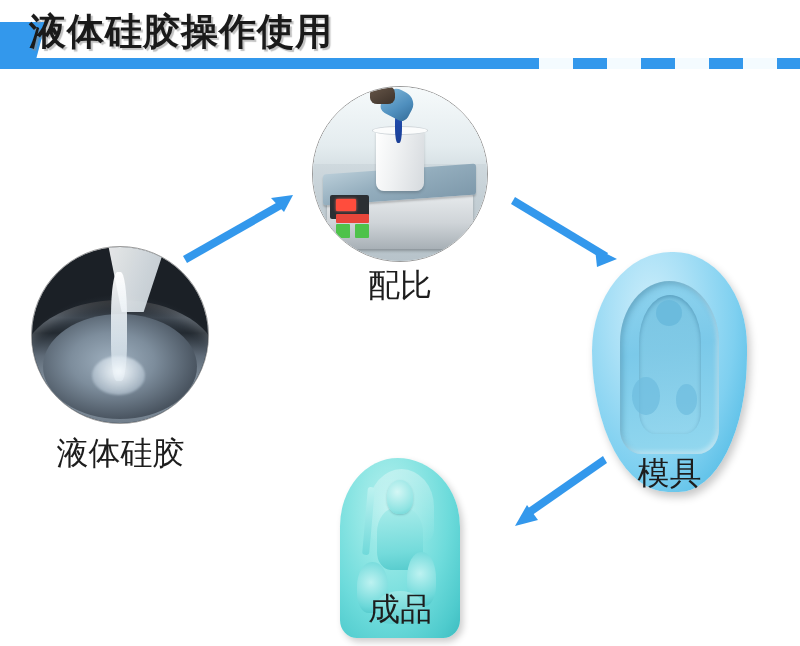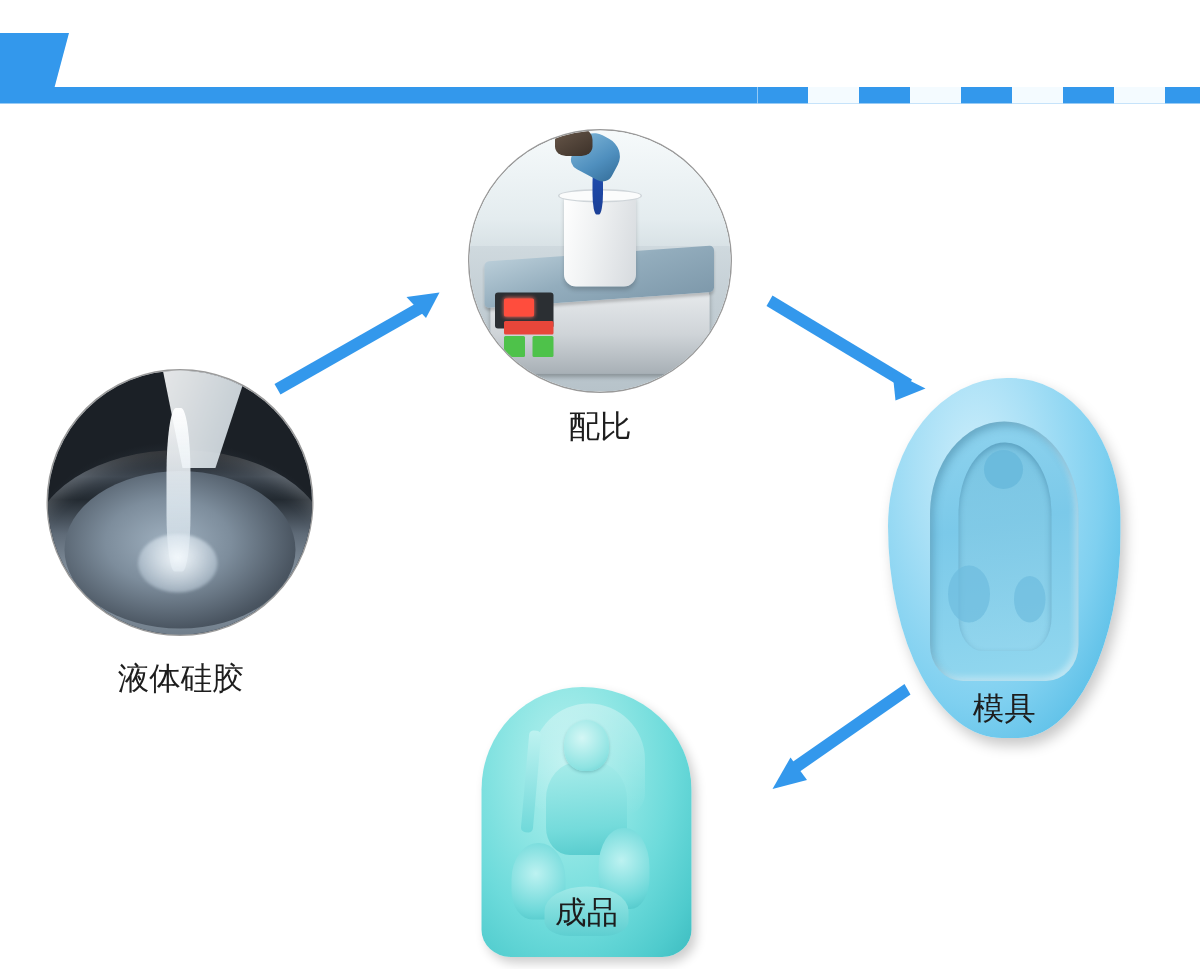--- a/index.html
+++ b/index.html
@@ -59,21 +59,21 @@
       );
   }
 
   
   .node { position: absolute; }
   .node-label {
     position: absolute;
     left: 0;
     width: 100%;
     text-align: center;
-    font-size: 21px;
+    font-size: 32px;
     color: #1d1d1d;
     white-space: nowrap;
     line-height: 30px;
   }
 
   
   .photo-circle {
     position: absolute;
     border-radius: 50%;
     overflow: hidden;
@@ -241,21 +241,21 @@
     position: absolute; left: 26%; top: 52%; width: 18%; height: 16%;
     background: rgba(110,188,222,0.7); border-radius: 50%;
   }
   #photo-mold .detail-2 {
     position: absolute; left: 54%; top: 55%; width: 14%; height: 13%;
     background: rgba(110,188,222,0.7); border-radius: 50%;
   }
   #label-mold { top: 206px; }
 
   
-  #node-product { left: 321px; top: 458px; width: 140px; height: 180px; }
+  #node-product { left: 340px; top: 458px; width: 120px; height: 180px; }
   #photo-product { left: 13px; top: 0; width: 114px; height: 125px; }
   #photo-product .prod-body {
     position: absolute; left: 0; top: 0; width: 100%; height: 100%;
     background: radial-gradient(ellipse at 40% 28%, #b6f0ee 0%, #8fe6e4 32%, #6ddbdb 60%, #4fcbcd 85%, #3dbcc0 100%);
     border-radius: 48% 52% 14% 14% / 38% 38% 10% 10%;
     box-shadow: 3px 4px 7px rgba(0,0,0,0.2);
   }
   #photo-product .halo {
     position: absolute; left: 24%; top: 6%; width: 54%; height: 42%;
     background: linear-gradient(180deg, rgba(255,255,255,0.35), rgba(255,255,255,0));
@@ -301,20 +301,21 @@
     left: 0; top: 0;
     width: 800px; height: 646px;
     pointer-events: none;
   }
 </style>
 </head>
 <body>
 
 <div id="header">
   <div id="header-accent"></div>
+  <div id="header-title">液体硅胶操作使用</div>
   <div id="header-rule"></div>
   <div id="header-rule-dashes"></div>
 </div>
 
 <svg id="arrows" viewBox="0 0 800 646">
   <g fill="#3398ec" stroke="none">
 
     <g>
       <path d="M 183 256 L 283 199 L 287 206 L 187 263 Z"></path>
       <path d="M 293 195 L 271 198 L 284 212 Z"></path>

